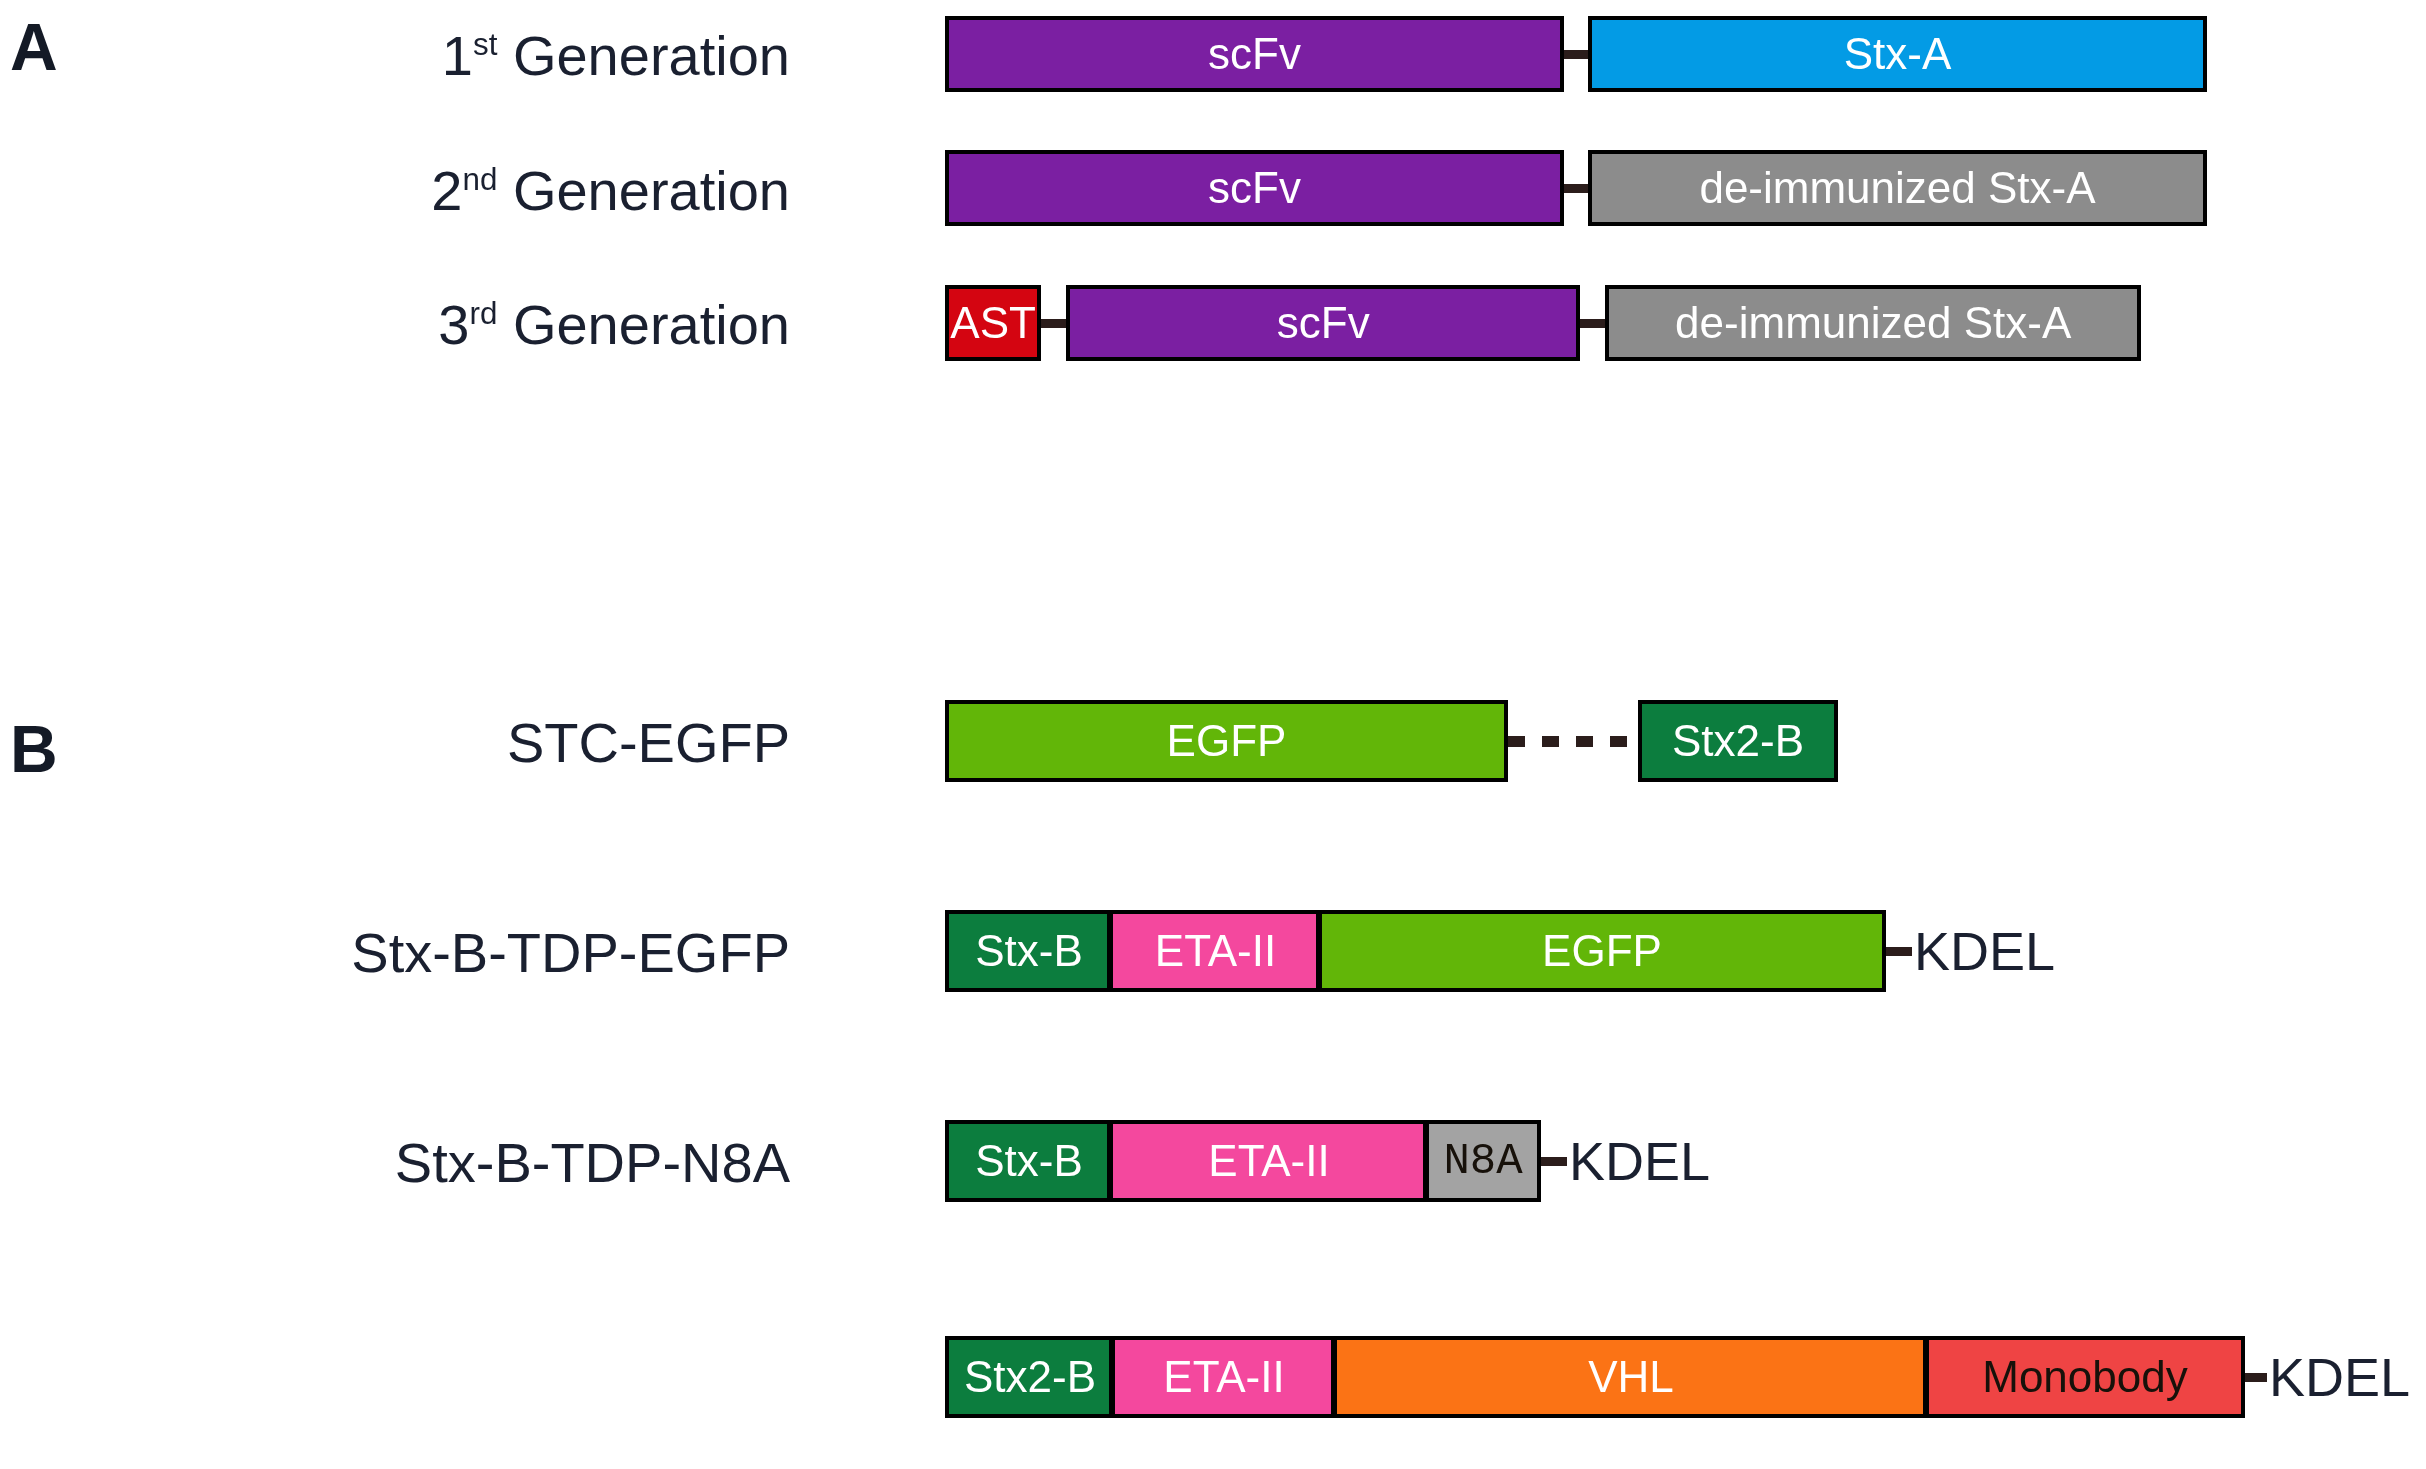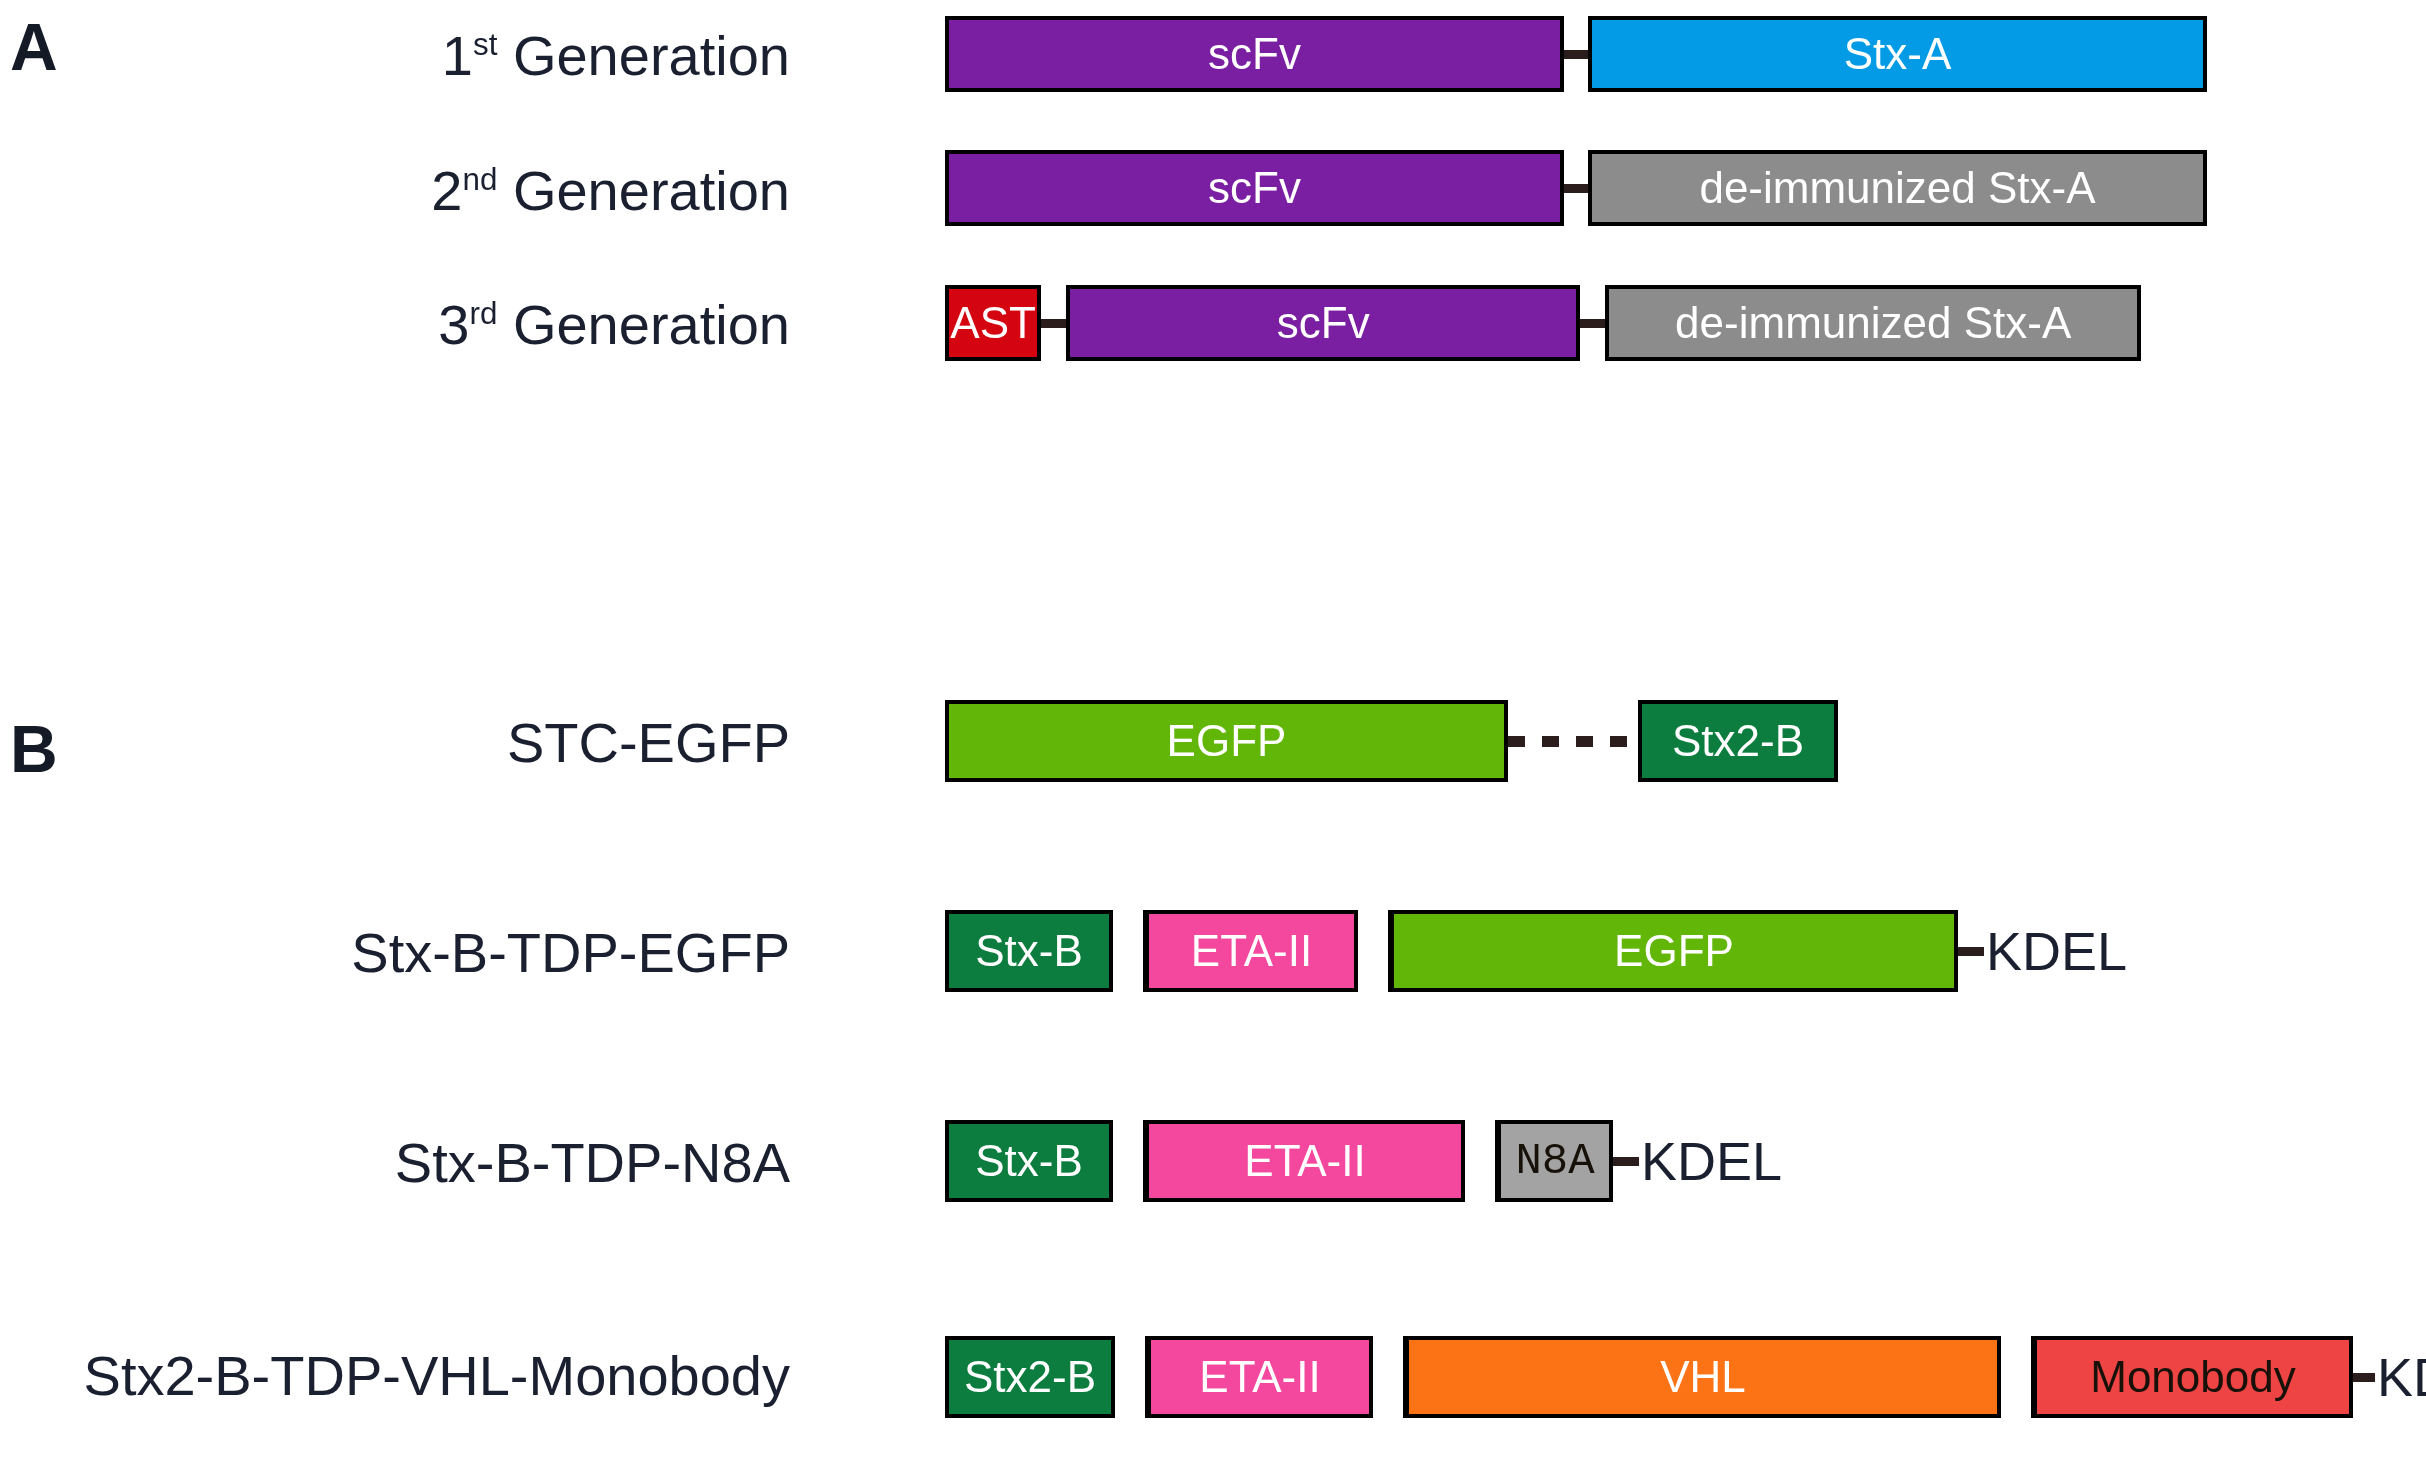--- a/index.html
+++ b/index.html
@@ -65,21 +65,21 @@
   }
   .box.dark-text { color: #17110a; }
   .box sup {
     font-size: 0.52em;
     vertical-align: super;
     line-height: 0;
     letter-spacing: -0.3px;
   }
 
   
-  .fused { display: flex; height: 100%; gap: 36px; }
+  .fused { display: flex; height: 100%; }
   .fused > .box + .box { border-left-width: 6px; margin-left: -6px; }
 
   
   .link-solid {
     height: 9px;
     background: #2b1d1b;
     flex: none;
   }
   .link-dotted {
     height: 11px;
@@ -158,21 +158,20 @@
   <div class="track" style="left:945px; top:1120px; width:1000px; height:82px;">
     <div class="fused">
       <div class="box" style="width:168px; background:#0C7D3E;">Stx-B</div>
       <div class="box" style="width:322px; background:#F4489E;">ETA-II</div>
       <div class="box dark-text" style="width:118px; background:#a3a3a3;font-family:Liberation Mono, monospace;">N8A</div>
     </div>
     <div class="link-solid" style="width:26px;"></div>
     <div class="tail-label">KDEL</div>
   </div>
 
-  <div class="row-label" style="right:1636px; top:1348px;">Stx2-B-TDP-VHL-Monobody</div>
   <div class="track" style="left:945px; top:1336px; width:1430px; height:82px;">
     <div class="fused">
       <div class="box" style="width:170px; background:#0C7D3E;">Stx2-B</div>
       <div class="box" style="width:228px; background:#F4489E;">ETA-II</div>
       <div class="box" style="width:598px; background:#FB7315;">VHL</div>
       <div class="box dark-text" style="width:322px; background:#ef4444;">Monobody</div>
     </div>
     <div class="link-solid" style="width:22px;"></div>
     <div class="tail-label">KDEL</div>
   </div>

